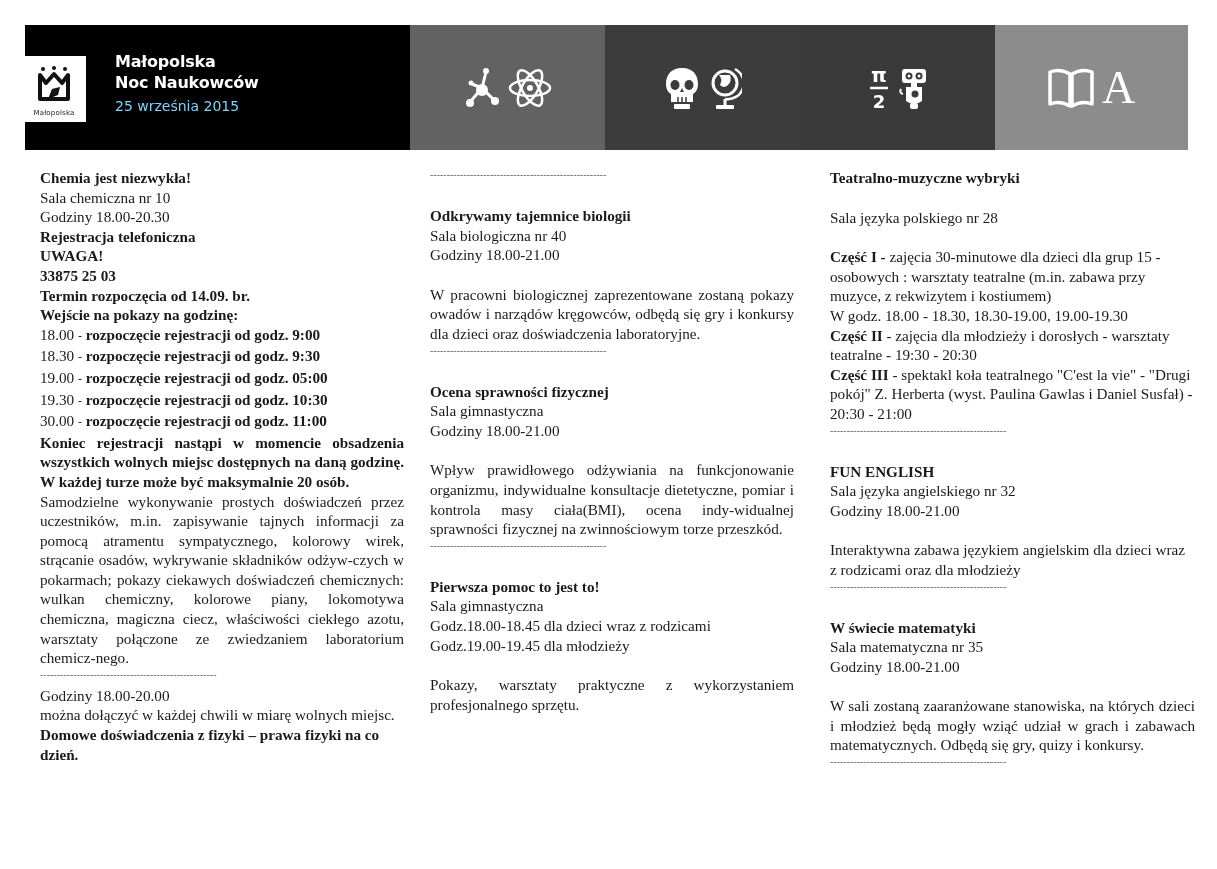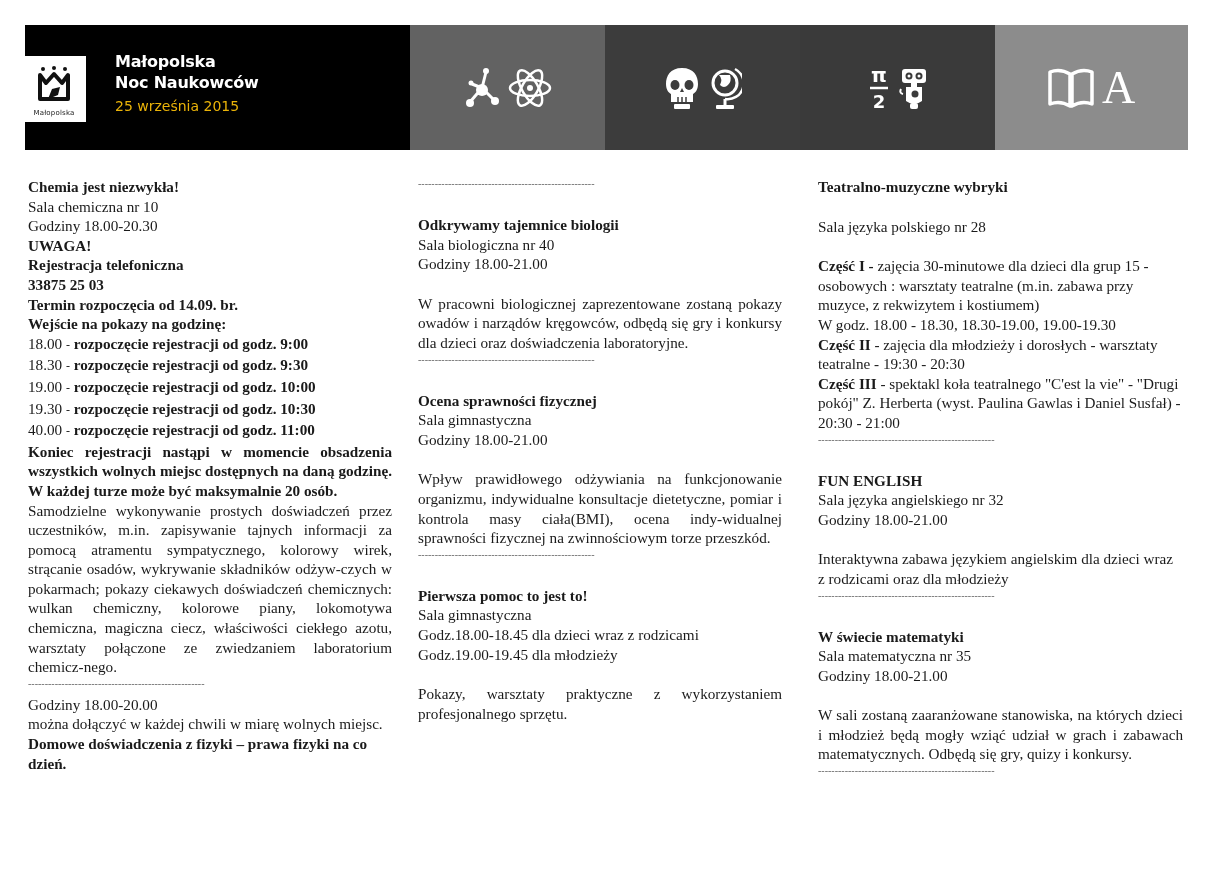--- a/index.html
+++ b/index.html
@@ -15,26 +15,26 @@
   .band-math { width:195px; background:#3a3a3a; }
   .band-lang { width:193px; background:#8c8c8c; }
   .logo-box {
     position:absolute; left:-3px; top:31px; width:64px; height:66px; background:#fff;
     display:flex; flex-direction:column; align-items:center; justify-content:flex-end;
   }
   .logo-box svg { margin-bottom:4px; }
   .logo-caption { font-family:"DejaVu Sans", sans-serif; font-size:7px; color:#222; margin-bottom:5px; letter-spacing:0.2px; }
   .brand-text { position:absolute; left:90px; top:26px; color:#fff; font-family:"DejaVu Sans", sans-serif; }
   .brand-line1, .brand-line2 { font-size:16px; font-weight:bold; line-height:21px; letter-spacing:-0.2px; }
-  .brand-date { font-size:14px; line-height:22px; margin-top:2px; color:#eab308; }
+  .brand-date { font-size:14px; line-height:22px; margin-top:2px; color:#7dd3fc; }
   .icon-pair { display:flex; gap:8px; align-items:center; }
   .icon-pair svg { display:block; }
   .lang-a { font-family:"Liberation Serif", serif; font-size:46px; color:#fff; line-height:1; font-weight:normal; }
 
-  .col { position:absolute; top:177px; font-size:15.2px; line-height:19.6px; }
+  .col { position:absolute; top:168px; font-size:15.2px; line-height:19.6px;margin-left:12px; }
   .col1 { left:28px; width:364px; }
   .col2 { left:418px; width:364px; }
   .col3 { left:818px; width:365px; }
   .b { font-weight:bold; }
   .j { text-align:justify; text-align-last:left; }
   .sep { color:#666; font-size:10px; letter-spacing:0px; line-height:14px; margin:0 0 4px 0; height:14px; overflow:hidden; white-space:nowrap; }
   .gap { height:20px; }
   .reg-row .dash { font-size:12px; }
   p { margin:0; }
 </style>
@@ -135,30 +135,30 @@
       <span class="lang-a">A</span>
     </div>
   </div>
 </div>
 
 <div class="col col1">
   <section>
     <p class="b">Chemia jest niezwykła!</p>
     <p>Sala chemiczna nr 10</p>
     <p>Godziny 18.00-20.30</p>
+    <p class="b">Rejestracja telefoniczna</p>
     <p class="b">UWAGA!</p>
-    <p class="b">Rejestracja telefoniczna</p>
     <p class="b">33875 25 03</p>
     <p class="b">Termin rozpoczęcia od 14.09. br.</p>
     <p class="b">Wejście na pokazy na godzinę:</p>
     <p class="reg-row"><span>18.00</span> <span class="dash">-</span> <span class="b">rozpoczęcie rejestracji od godz. 9:00</span></p>
     <p class="reg-row"><span>18.30</span> <span class="dash">-</span> <span class="b">rozpoczęcie rejestracji od godz. 9:30</span></p>
-    <p class="reg-row"><span>19.00</span> <span class="dash">-</span> <span class="b">rozpoczęcie rejestracji od godz. 10:00</span></p>
+    <p class="reg-row"><span>19.00</span> <span class="dash">-</span> <span class="b">rozpoczęcie rejestracji od godz. 05:00</span></p>
     <p class="reg-row"><span>19.30</span> <span class="dash">-</span> <span class="b">rozpoczęcie rejestracji od godz. 10:30</span></p>
-    <p class="reg-row"><span>40.00</span> <span class="dash">-</span> <span class="b">rozpoczęcie rejestracji od godz. 11:00</span></p>
+    <p class="reg-row"><span>30.00</span> <span class="dash">-</span> <span class="b">rozpoczęcie rejestracji od godz. 11:00</span></p>
     <p class="b j">Koniec rejestracji nastąpi w momencie obsadzenia wszystkich wolnych miejsc dostępnych na daną godzinę.   W każdej turze może być maksymalnie 20 osób.</p>
     <p class="j">Samodzielne wykonywanie prostych doświadczeń przez uczestników, m.in. zapisywanie tajnych informacji za pomocą atramentu sympatycznego, kolorowy wirek, strącanie osadów, wykrywanie składników odżyw-czych w pokarmach; pokazy ciekawych doświadczeń chemicznych: wulkan chemiczny, kolorowe piany, lokomotywa chemiczna, magiczna ciecz, właściwości ciekłego azotu, warsztaty połączone ze zwiedzaniem laboratorium chemicz-nego.</p>
     <div class="sep">-----------------------------------------------------</div>
   </section>
   <section>
     <p>Godziny 18.00-20.00</p>
     <p>można dołączyć w każdej chwili w miarę wolnych miejsc.</p>
     <p class="b">Domowe doświadczenia z fizyki – prawa fizyki na co dzień.</p>
   </section>
 </div>

